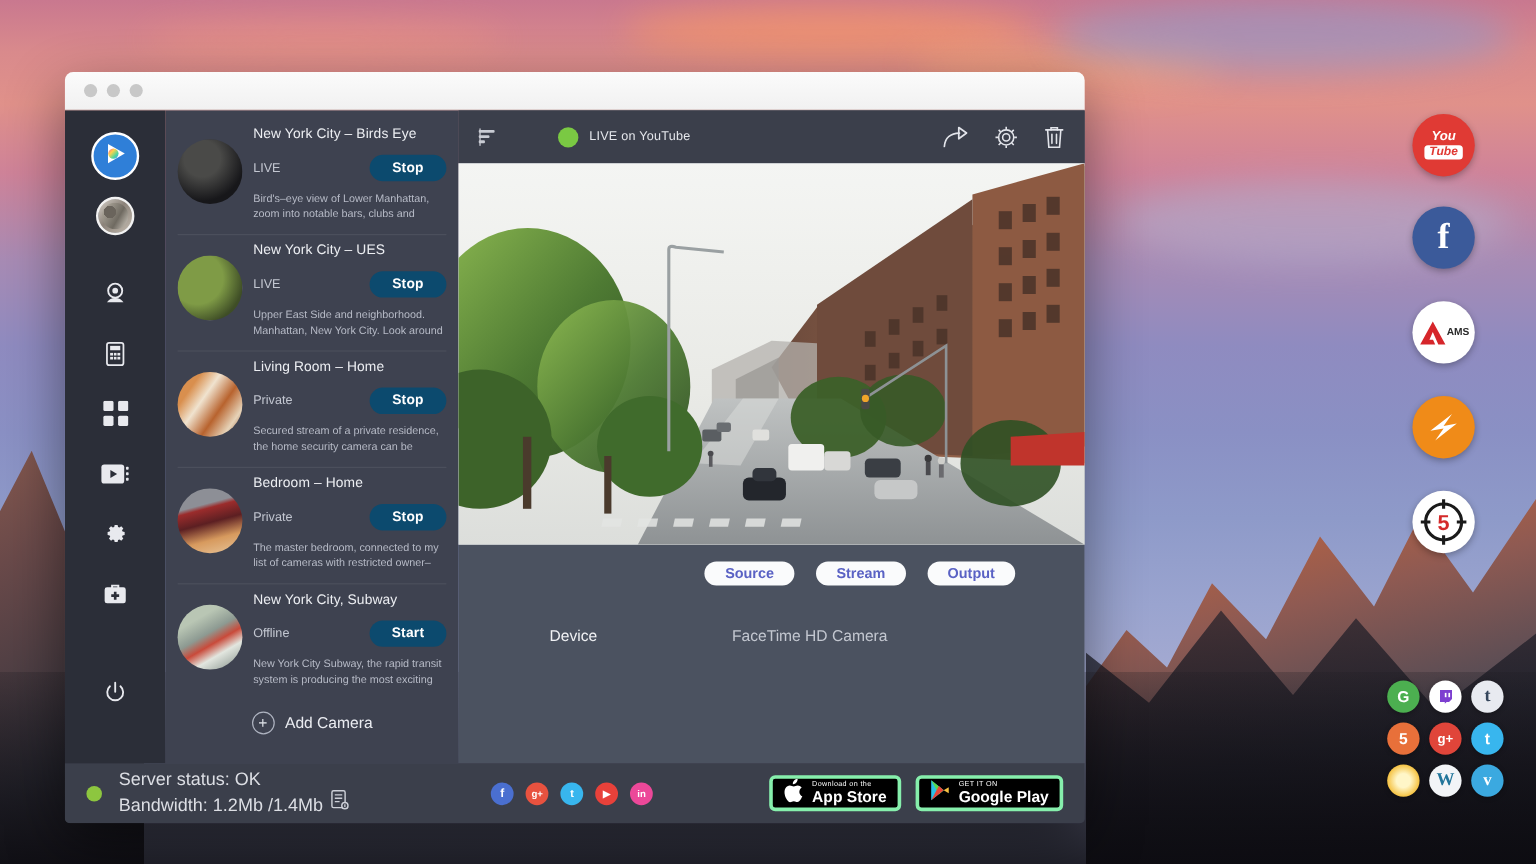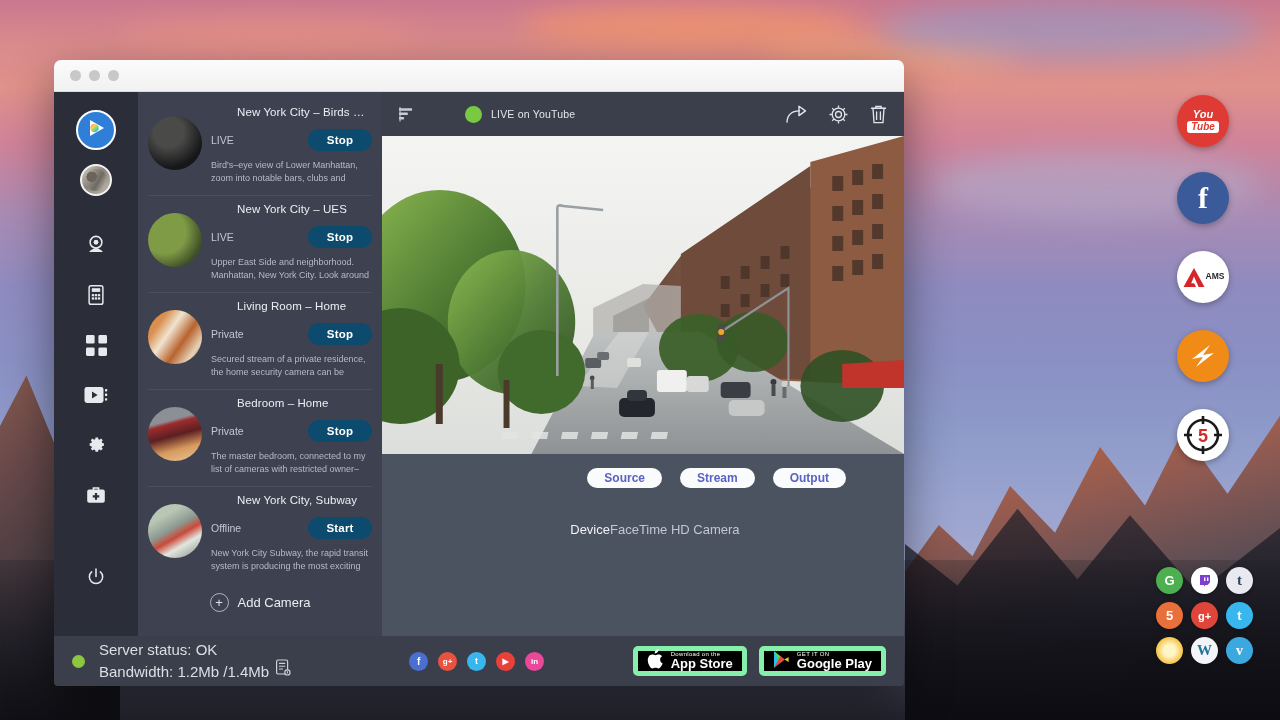--- a/index.html
+++ b/index.html
@@ -92,21 +92,20 @@
   }
   .thumb {
     width: 54px; height: 54px; border-radius: 50%; flex: 0 0 54px;
     margin-top: 10px; margin-right: 9px; overflow: hidden;
   }
   .cam-info { flex: 1; min-width: 0; }
   .cam-title {
     font-size: 11.5px; color: #eceef2; letter-spacing:.1px;
     white-space: nowrap; overflow: hidden; text-overflow: ellipsis;
     margin-bottom: 11px;
-    margin-left: 26px;
   }
   .cam-statusrow { display: flex; align-items: center; height: 22px; margin-bottom: 8px; }
   .cam-status { font-size: 10.5px; color: #c3c7d1; flex: 1; }
   .btn-action {
     background: #0c4a6e; color: #fff; border: none;
     border-radius: 12px; height: 22px; min-width: 64px;
     font-size: 11.5px; font-weight: bold; cursor: pointer;
     font-family: "Liberation Sans", sans-serif; letter-spacing: .2px;
   }
   .cam-desc {
@@ -148,40 +147,40 @@
   #tabs {
     display: flex; gap: 18px; justify-content: flex-end;
     padding: 14px 58px 0 0;
   }
   .tab {
     background: #fafbfc; border: none; border-radius: 13px;
     height: 20px; padding: 0 17px; cursor: pointer;
     color: #5a62c4; font-size: 12px; font-weight: bold;
     font-family: "Liberation Sans", sans-serif;
   }
-  #fields { padding: 34px 0 0 76px; text-align: right; }
+  #fields { padding: 34px 0 0 76px; }
   .field { display: flex; margin-bottom: 22px; }
   .field-label { width: 152px; font-size: 13px; color: #f1f2f5; }
   .field-value { font-size: 13px; color: #c3c7d0; }
 
   
   #statusbar {
     height: 50px; flex: 0 0 50px; background: #3b3f4b;
     display: flex; align-items: center; padding: 0 18px; position: relative;
   }
   #sv-dot { width: 13px; height: 13px; border-radius: 50%; background: #8dc63f; margin-right: 14px; }
   #sv-text { font-size: 15px; line-height: 1.5; color: #dcdee4; }
   #log-icon { margin-left: 6px; color: #cdd0d8; align-self: flex-end; margin-bottom: 6px;}
   #socials { display: flex; gap: 10px; margin-left: 118px; }
   .soc { width: 19px; height: 19px; border-radius: 50%;
          display: flex; align-items: center; justify-content: center;
          font-size: 10px; font-weight: bold; color: #fff; cursor: pointer; }
   #stores { margin-left: auto; display: flex; gap: 12px; }
   .store-badge {
-    background: #000; border: 5px solid #86efac; border-radius: 5px;
+    background: #000; border: 3px solid #86efac; border-radius: 5px;
     height: 30px; padding: 0 9px; display: flex; align-items: center; gap: 7px;
     color: #fff; cursor: pointer;
   }
   .store-l1 { font-size: 6px; letter-spacing: .3px; display: block; }
   .store-l2 { font-size: 13px; font-weight: bold; display: block; line-height: 1.05; }
 
   
   .dk { position: absolute; border-radius: 50%;
         display: flex; align-items: center; justify-content: center;
         cursor: pointer; }

